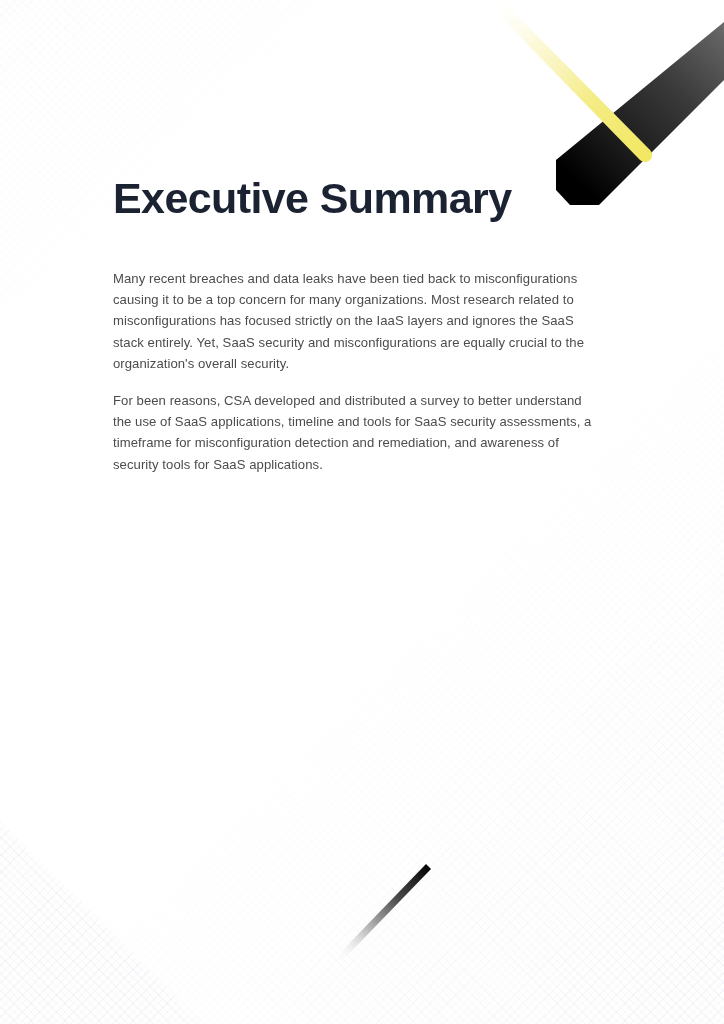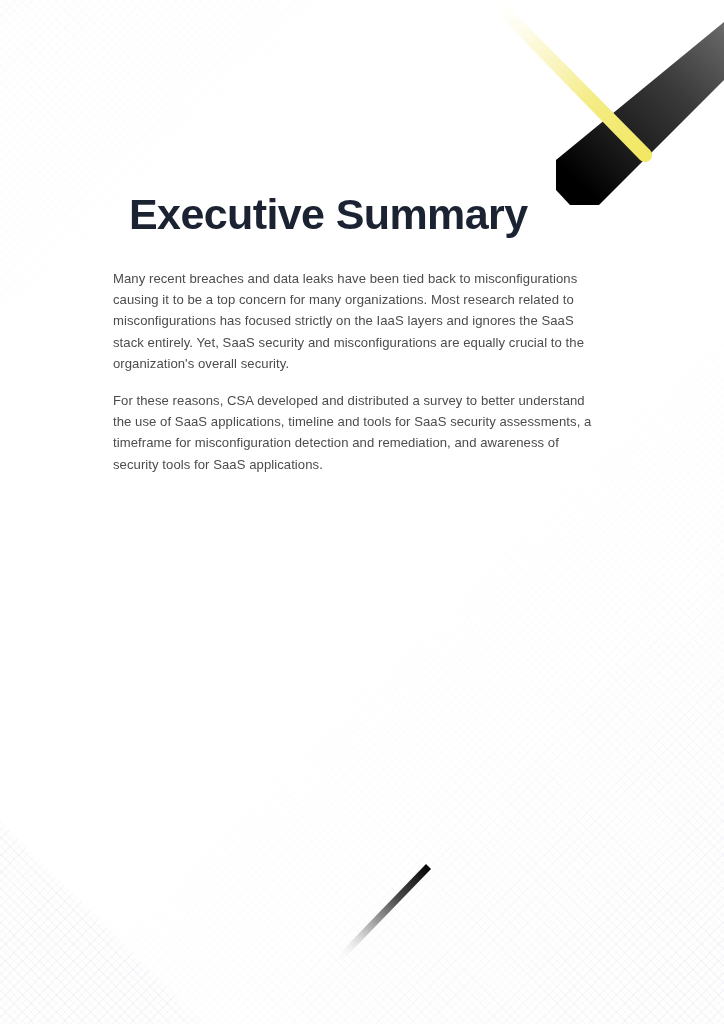--- a/index.html
+++ b/index.html
@@ -84,21 +84,21 @@
   .content {
     position: absolute;
     inset: 0;
     z-index: 5;
   }
 
   .page-title {
     position: absolute;
     left: 113px;
     top: 176px;
-    margin: 16px;
+    margin: 0;
     font-size: 43px;
     line-height: 1.05;
     font-weight: 700;
     letter-spacing: -0.6px;
     color: #1b2232;
   }
 
   .body-copy {
     position: absolute;
     left: 113px;
@@ -165,21 +165,21 @@
     </defs>
     <path d="M 96 6 L 101 11 L 11 104 L 6 99 Z" fill="url(#fadeGrad)"></path>
   </svg>
 
   <div class="content">
 
     <h1 class="page-title">Executive Summary</h1>
 
     <div class="body-copy">
       <p>Many recent breaches and data leaks have been tied back to misconfigurations causing it to be a top concern for many organizations. Most research related to misconfigurations has focused strictly on the IaaS layers and ignores the SaaS stack entirely. Yet, SaaS security and misconfigurations are equally crucial to the organization's overall security.</p>
-      <p>For these reasons, CSA developed and distributed a survey to better understand the use of SaaS applications, timeline and tools for SaaS security assessments, a timeframe for misconfiguration detection and remediation, and awareness of security tools for SaaS applications.</p>
+      <p>For been reasons, CSA developed and distributed a survey to better understand the use of SaaS applications, timeline and tools for SaaS security assessments, a timeframe for misconfiguration detection and remediation, and awareness of security tools for SaaS applications.</p>
     </div>
 
   </div>
 
   <div class="footer">
 
     
 
     
 

